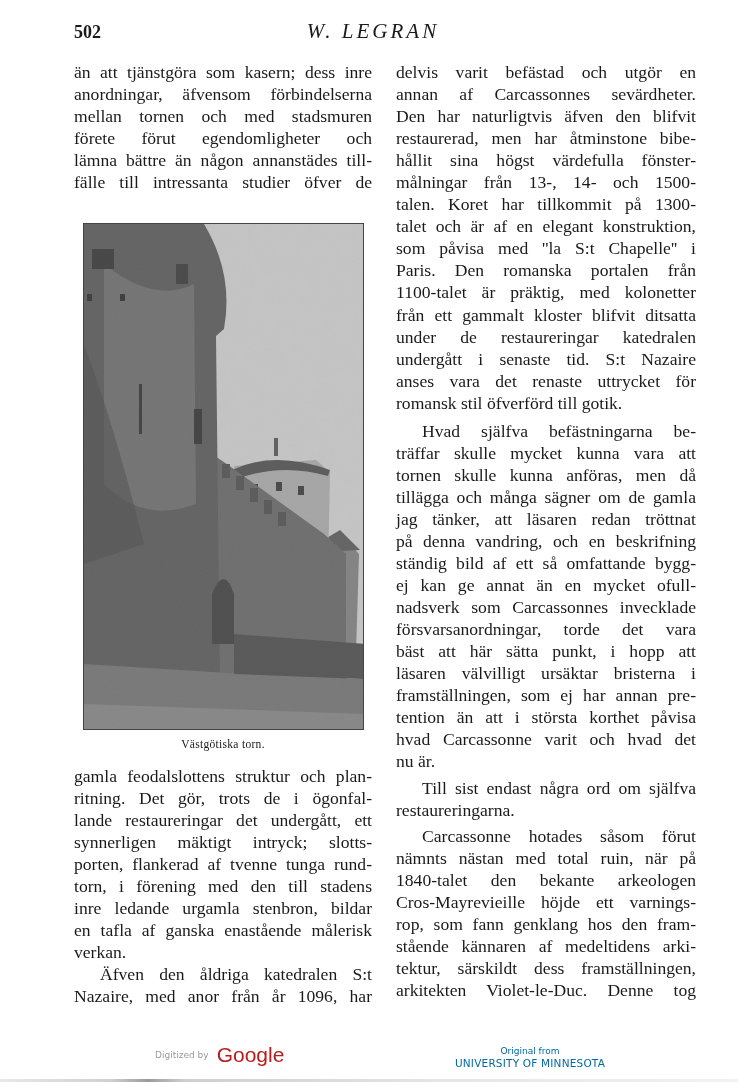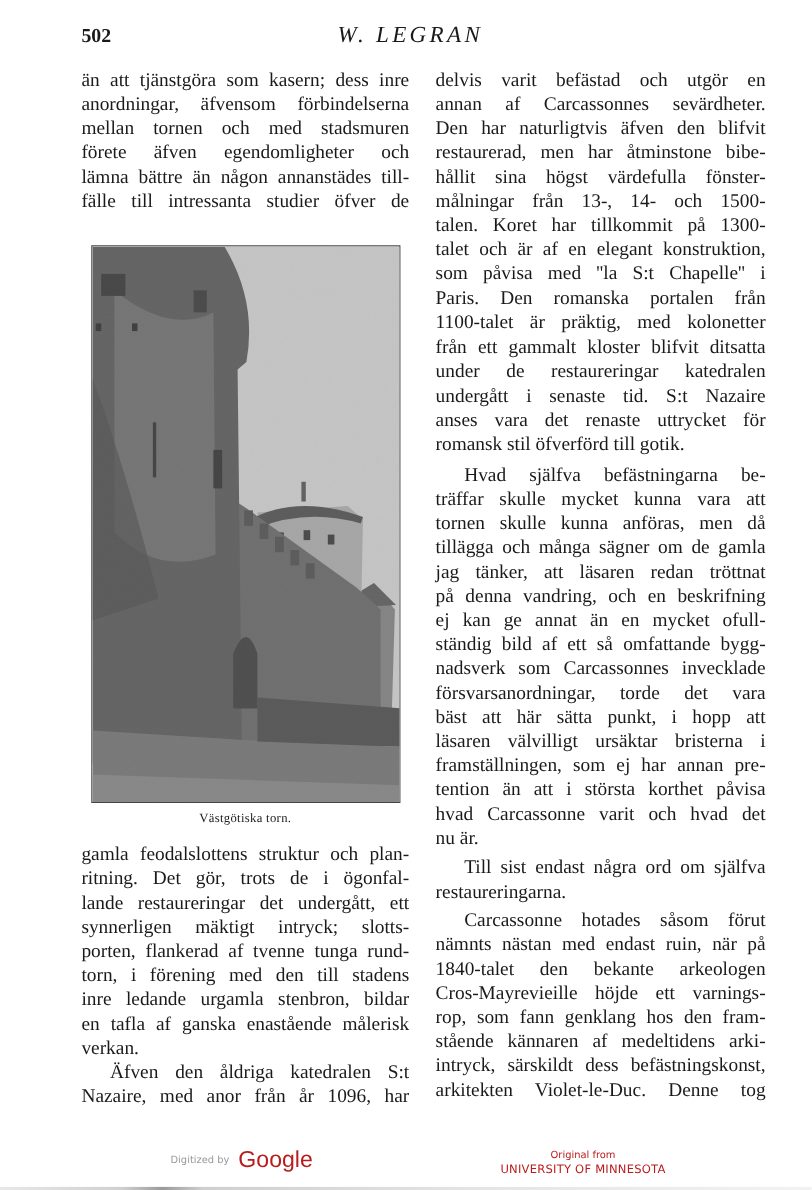--- a/index.html
+++ b/index.html
@@ -14,36 +14,36 @@
   .col-left-bottom { left: 74px; top: 765px; width: 298px; }
   .col-right { left: 396px; top: 61px; width: 300px; }
   .line { display: block; text-align: justify; text-align-last: justify; white-space: nowrap; height: 22.05px; overflow: visible; }
   .line.last { text-align-last: left; }
   .line.indent { padding-left: 26px; }
   .figure { position: absolute; left: 83px; top: 223px; width: 281px; height: 507px; border: 1px solid #444; box-sizing: border-box; overflow: hidden; background: #e6e6e6; }
   .caption { position: absolute; left: 74px; width: 298px; top: 738px; text-align: center; font-size: 11.5px; letter-spacing: 0.3px; }
   .footer-left { position: absolute; left: 155px; top: 1043px; font-family: "DejaVu Sans", sans-serif; color: #9a9a9a; }
   .footer-left .small { font-size: 9px; vertical-align: middle; }
   .footer-left .brand { font-family: Liberation Sans, sans-serif; font-size: 21px; color: #b91c1c; vertical-align: middle; margin-left: 3px; }
-  .footer-right { position: absolute; left: 445px; top: 1046px; width: 170px; text-align: center; font-family: "DejaVu Sans", sans-serif; color: #b91c1c; }
+  .footer-right { position: absolute; left: 445px; top: 1046px; width: 170px; text-align: center; font-family: "DejaVu Sans", sans-serif; color: #0369a1; }
   .footer-right .l1 { font-size: 9px; line-height: 11px; }
   .footer-right .l2 { font-size: 10.5px; line-height: 13px; letter-spacing: 0.2px; }
   .bottom-bar { position: absolute; left: 0; top: 1079px; width: 738px; height: 3px; background: linear-gradient(90deg, #e8e8e8 0%, #d0d0d0 15%, #9a9a9a 20%, #cfcfcf 25%, #e5e5e5 60%, #f2f2f2 100%); }
 </style>
 </head>
 <body>
 
 <div class="page-number">502</div>
 <div class="running-head">W. LEGRAN</div>
 
 <div class="col col-left-top">
   <span class="line">än att tjänstgöra som kasern; dess inre</span>
   <span class="line">anordningar, äfvensom förbindelserna</span>
   <span class="line">mellan tornen och med stadsmuren</span>
-  <span class="line">förete äfven egendomligheter och</span>
+  <span class="line">förete förut egendomligheter och</span>
   <span class="line">lämna bättre än någon annanstädes till-</span>
   <span class="line">fälle till intressanta studier öfver de</span>
 </div>
 
 <div class="figure">
   <svg width="281" height="507" viewBox="0 0 281 507" xmlns="http://www.w3.org/2000/svg">
     <defs>
       <filter id="grain" x="0" y="0" width="100%" height="100%">
         <feTurbulence type="fractalNoise" baseFrequency="0.9" numOctaves="2" seed="3" result="n"></feTurbulence>
         <feColorMatrix type="saturate" values="0" in="n" result="g"></feColorMatrix>
@@ -133,39 +133,39 @@
   <span class="line">under de restaureringar katedralen</span>
   <span class="line">undergått i senaste tid. S:t Nazaire</span>
   <span class="line">anses vara det renaste uttrycket för</span>
   <span class="line last">romansk stil öfverförd till gotik.</span>
   <span class="line indent" style="margin-top:6px">Hvad själfva befästningarna be-</span>
   <span class="line">träffar skulle mycket kunna vara att</span>
   <span class="line">tornen skulle kunna anföras, men då</span>
   <span class="line">tillägga och många sägner om de gamla</span>
   <span class="line">jag tänker, att läsaren redan tröttnat</span>
   <span class="line">på denna vandring, och en beskrifning</span>
+  <span class="line">ständig bild af ett så omfattande bygg-</span>
   <span class="line">ej kan ge annat än en mycket ofull-</span>
-  <span class="line">ständig bild af ett så omfattande bygg-</span>
   <span class="line">nadsverk som Carcassonnes invecklade</span>
   <span class="line">försvarsanordningar, torde det vara</span>
   <span class="line">bäst att här sätta punkt, i hopp att</span>
   <span class="line">läsaren välvilligt ursäktar bristerna i</span>
   <span class="line">framställningen, som ej har annan pre-</span>
   <span class="line">tention än att i största korthet påvisa</span>
   <span class="line">hvad Carcassonne varit och hvad det</span>
   <span class="line last">nu är.</span>
   <span class="line indent" style="margin-top:4px">Till sist endast några ord om själfva</span>
   <span class="line last">restaureringarna.</span>
   <span class="line indent" style="margin-top:4px">Carcassonne hotades såsom förut</span>
-  <span class="line">nämnts nästan med endast ruin, när på</span>
+  <span class="line">nämnts nästan med total ruin, när på</span>
   <span class="line">1840-talet den bekante arkeologen</span>
   <span class="line">Cros-Mayrevieille höjde ett varnings-</span>
   <span class="line">rop, som fann genklang hos den fram-</span>
   <span class="line">stående kännaren af medeltidens arki-</span>
-  <span class="line">intryck, särskildt dess befästningskonst,</span>
+  <span class="line">tektur, särskildt dess framställningen,</span>
   <span class="line">arkitekten Violet-le-Duc. Denne tog</span>
 </div>
 
 <div class="footer-left">
   <span class="small">Digitized by</span>
   <span class="brand">Google</span>
 </div>
 
 <div class="footer-right">
   <div class="l1">Original from</div>

